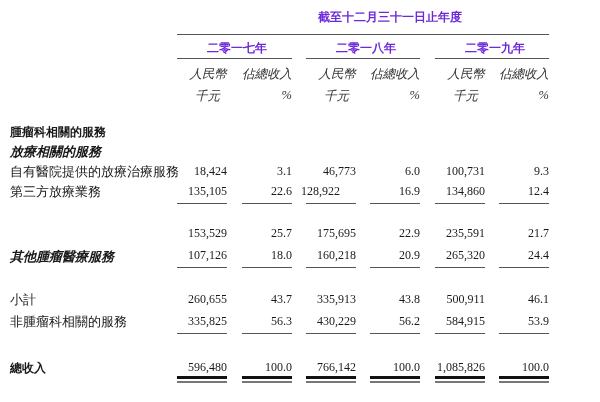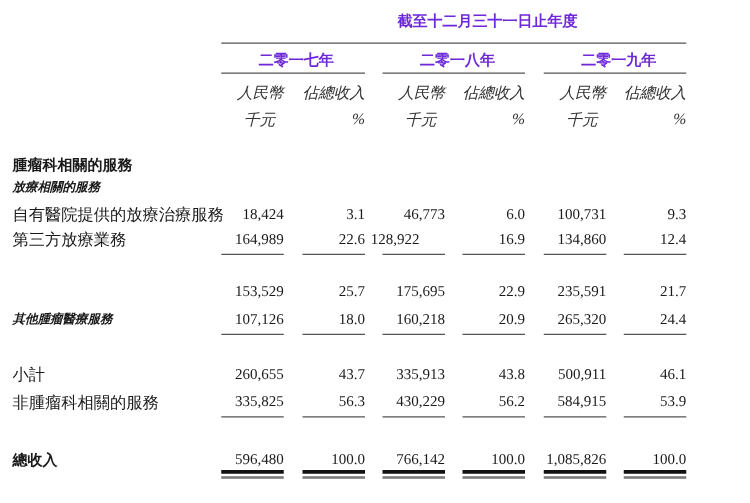--- a/index.html
+++ b/index.html
@@ -3,21 +3,21 @@
 <meta charset="utf-8">
 <style>
   html, body { margin:0; padding:0; background:#ffffff; }
   body { width:600px; height:402px; position:relative; overflow:hidden;
          font-family:"Liberation Serif","DejaVu Serif",serif; color:#1a1a1a; }
   .abs { position:absolute; white-space:nowrap; }
   .hdr { font-family:"DejaVu Sans","Liberation Sans",sans-serif; font-weight:bold; font-size:12px; color:#6d28d9; }
   .unit { font-style:italic; font-size:12.5px; color:#333; text-align:right; width:60px; }
   .label { left:10px; font-size:13px; }
   .label.bold { font-family:"DejaVu Sans","Liberation Sans",sans-serif; font-weight:bold; font-size:12px; }
-  .label.bolditalic { font-family:"DejaVu Sans","Liberation Sans",sans-serif; font-weight:bold; font-style:italic; font-size:10px; }
+  .label.bolditalic { font-family:"DejaVu Sans","Liberation Sans",sans-serif; font-weight:bold; font-style:italic; font-size:13px; }
   .num { font-size:12px; text-align:right; width:80px; }
   .rule { position:absolute; height:1px; background:#555; }
   .thick { position:absolute; height:3px; background:#111; }
   .thin2 { position:absolute; height:2px; background:#777; }
 </style>
 </head>
 <body>
 
 <div class="abs hdr" style="left:318px;top:9px;">截至十二月三十一日止年度</div>
 <div class="rule" style="left:177px;top:34px;width:372px;"></div>
@@ -51,23 +51,23 @@
   <div class="abs num" style="left:147px;top:164px;">18,424</div>
   <div class="abs num" style="left:212px;top:164px;">3.1</div>
   <div class="abs num" style="left:276px;top:164px;">46,773</div>
   <div class="abs num" style="left:340px;top:164px;">6.0</div>
   <div class="abs num" style="left:405px;top:164px;">100,731</div>
   <div class="abs num" style="left:469px;top:164px;">9.3</div>
 </div>
 
 <div>
   <div class="abs label" style="top:183px;">第三方放療業務</div>
-  <div class="abs num" style="left:147px;top:184px;">164,989</div>
+  <div class="abs num" style="left:147px;top:184px;">135,105</div>
   <div class="abs num" style="left:212px;top:184px;">22.6</div>
-  <div class="abs num" style="left:276px;top:184px;text-align:center;">128,922</div>
+  <div class="abs num" style="left:260px;top:184px;">128,922</div>
   <div class="abs num" style="left:340px;top:184px;">16.9</div>
   <div class="abs num" style="left:405px;top:184px;">134,860</div>
   <div class="abs num" style="left:469px;top:184px;">12.4</div>
 </div>
 <div>
   <div class="rule" style="left:177px;top:203px;width:50px;"></div>
   <div class="rule" style="left:242px;top:203px;width:50px;"></div>
   <div class="rule" style="left:306px;top:203px;width:50px;"></div>
   <div class="rule" style="left:370px;top:203px;width:50px;"></div>
   <div class="rule" style="left:435px;top:203px;width:50px;"></div>

